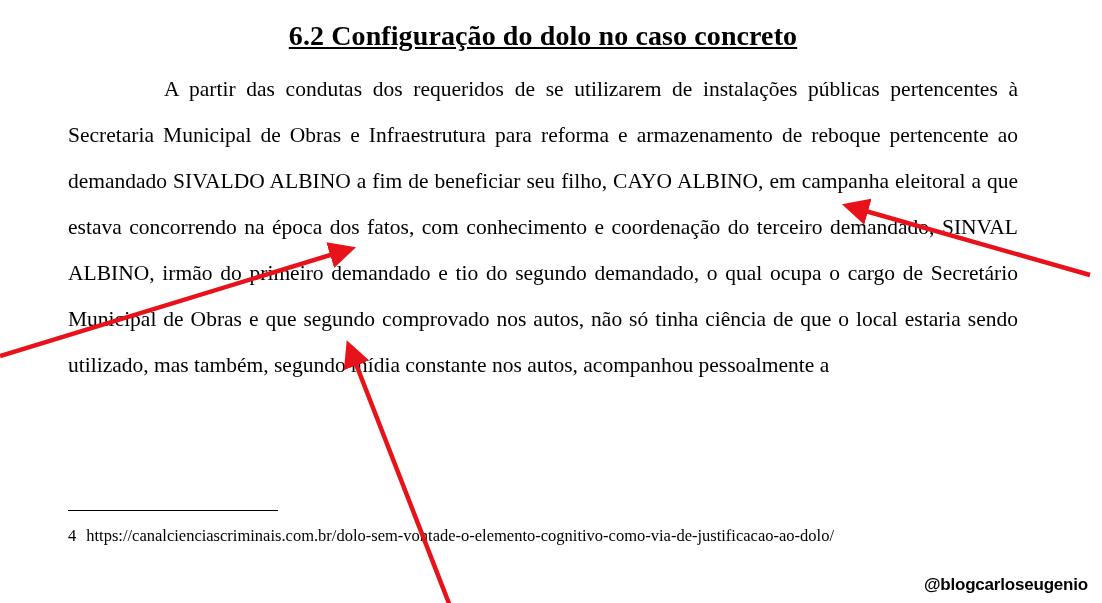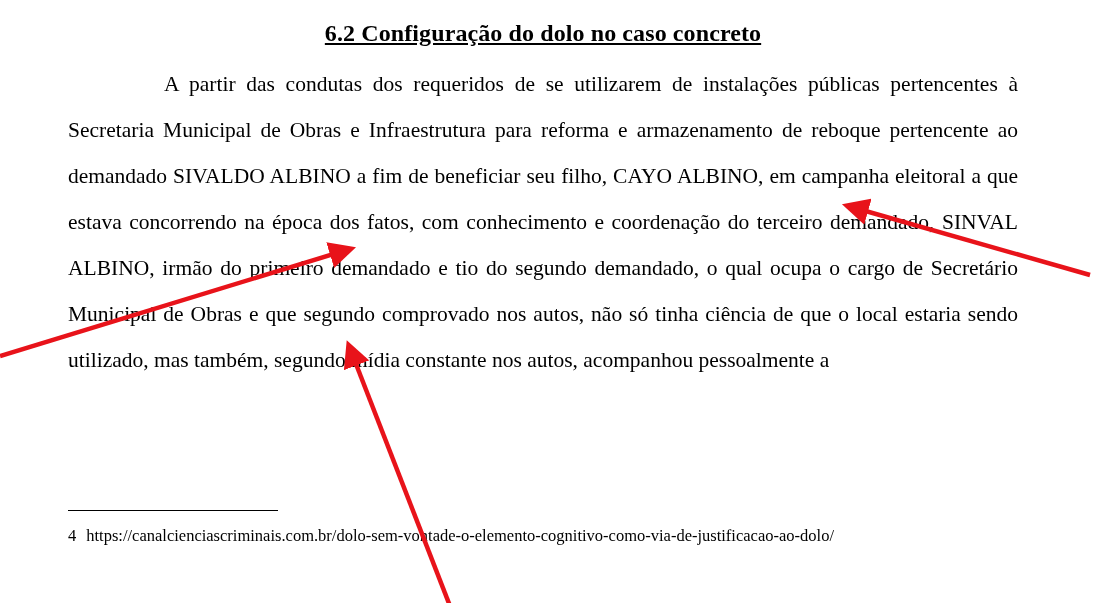--- a/index.html
+++ b/index.html
@@ -18,21 +18,21 @@
   }
   #doc-body {
     position: absolute;
     left: 68px;
     top: 0;
     width: 950px;
   }
   .heading {
     text-align: center;
     font-weight: bold;
-    font-size: 24px;
+    font-size: 28px;
     text-decoration: underline;
     margin-top: 20px;
     margin-bottom: 14px;
     letter-spacing: 0.1px;
   }
   .para {
     text-align: justify;
     text-align-last: left;
     font-size: 21.5px;
     line-height: 46px;
@@ -93,20 +93,21 @@
     <p class="para">A partir das condutas dos requeridos de se utilizarem de instalações públicas pertencentes à Secretaria Municipal de Obras e Infraestrutura para reforma e armazenamento de reboque pertencente ao demandado SIVALDO ALBINO a fim de beneficiar seu filho, CAYO ALBINO, em campanha eleitoral a que estava concorrendo na época dos fatos, com conhecimento e coordenação do terceiro demandado, SINVAL ALBINO, irmão do primeiro demandado e tio do segundo demandado, o qual ocupa o cargo de Secretário Municipal de Obras e que segundo comprovado nos autos, não só tinha ciência de que o local estaria sendo utilizado, mas também, segundo mídia constante nos autos, acompanhou pessoalmente a</p>
   </div>
 
   <div class="footnote-rule"></div>
 
   <div class="footnote">
     <span class="fn-num">4</span>
     <span class="fn-text">https://canalcienciascriminais.com.br/dolo-sem-vontade-o-elemento-cognitivo-como-via-de-justificacao-ao-dolo/</span>
   </div>
 
+  <div class="watermark">@blogcarloseugenio</div>
 
   <svg id="annotations" viewBox="0 0 1102 603">
     <defs>
       <marker id="arrowhead" markerWidth="6" markerHeight="6" refX="4.6" refY="3" orient="auto">
         <path d="M0,0 L6,3 L0,6 z" fill="#e8131a"></path>
       </marker>
     </defs>
     <line x1="1090" y1="275" x2="848" y2="206" stroke="#e8131a" stroke-width="4.5" marker-end="url(#arrowhead)"></line>
     <line x1="0" y1="356" x2="350" y2="249" stroke="#e8131a" stroke-width="4.5" marker-end="url(#arrowhead)"></line>
     <line x1="450" y1="606" x2="349" y2="346" stroke="#e8131a" stroke-width="4.5" marker-end="url(#arrowhead)"></line>

